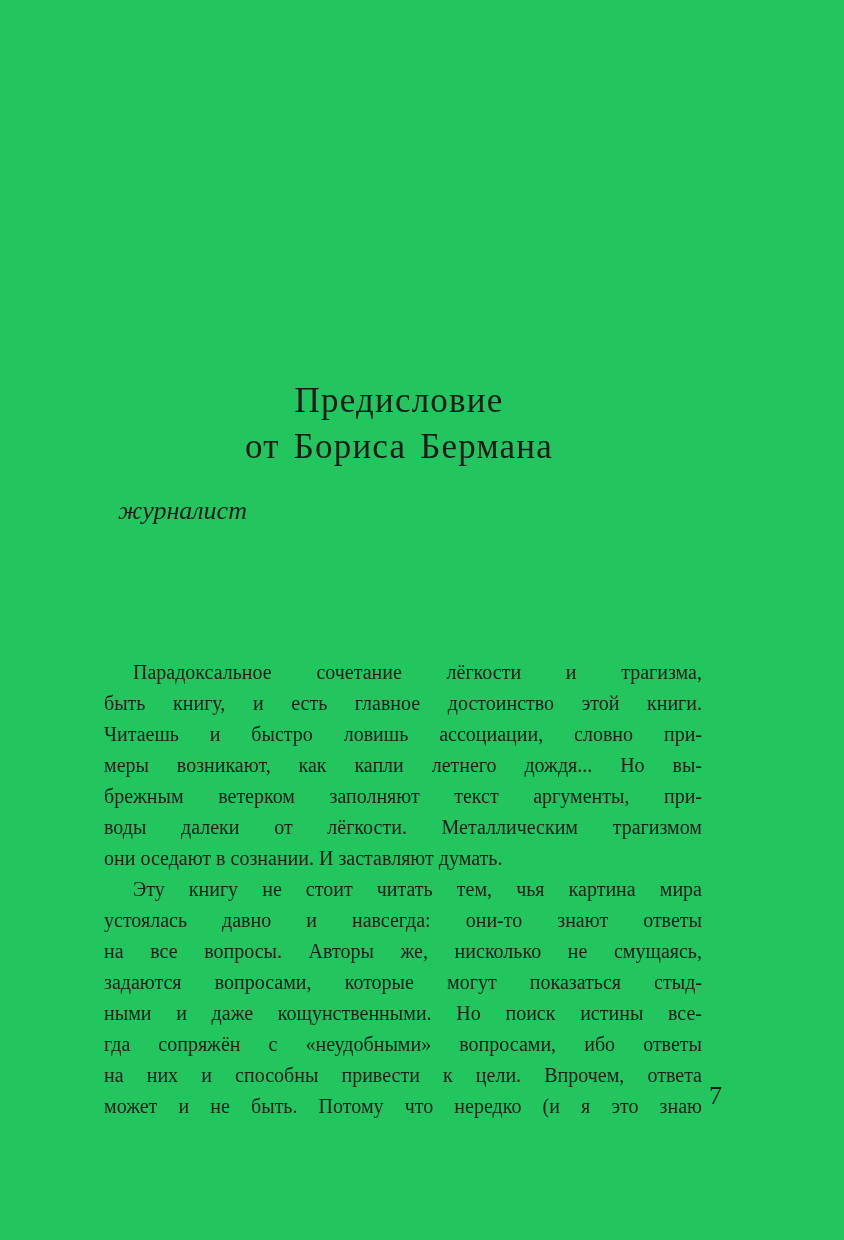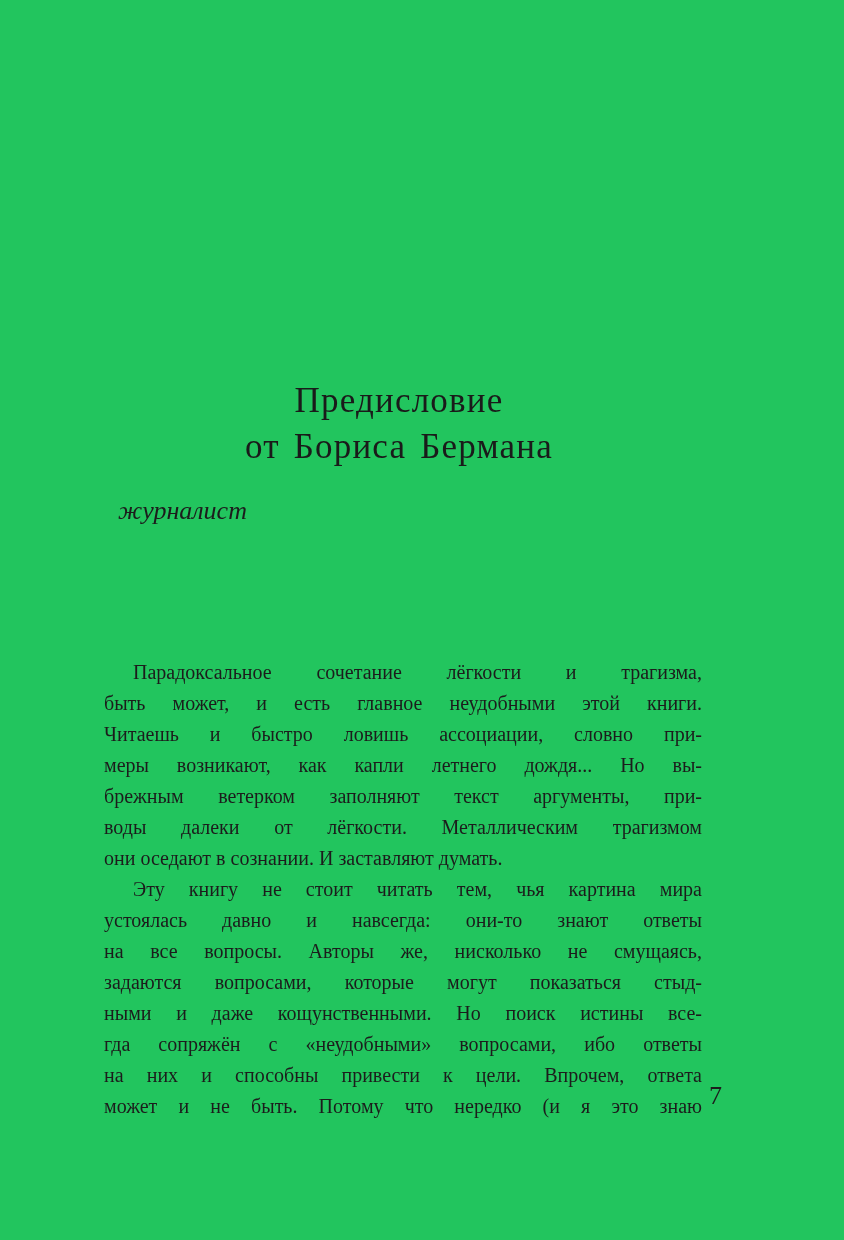--- a/index.html
+++ b/index.html
@@ -92,21 +92,21 @@
   <h1 class="chapter-title">
     <span class="title-line">Предисловие</span>
     <span class="title-line">от Бориса Бермана</span>
   </h1>
 
   <div class="subtitle">журналист</div>
 
   <div class="body-text">
       <div class="paragraph">
         <div class="line first">Парадоксальное сочетание лёгкости и трагизма,</div>
-        <div class="line">быть может, и есть главное неудобными этой книги.</div>
+        <div class="line">быть книгу, и есть главное достоинство этой книги.</div>
         <div class="line">Читаешь и быстро ловишь ассоциации, словно при-</div>
         <div class="line">меры возникают, как капли летнего дождя... Но вы-</div>
         <div class="line">брежным ветерком заполняют текст аргументы, при-</div>
         <div class="line">воды далеки от лёгкости. Металлическим трагизмом</div>
         <div class="line no-justify">они оседают в сознании. И заставляют думать.</div>
       </div>
       <div class="paragraph">
         <div class="line first">Эту книгу не стоит читать тем, чья картина мира</div>
         <div class="line">устоялась давно и навсегда: они-то знают ответы</div>
         <div class="line">на все вопросы. Авторы же, нисколько не смущаясь,</div>

